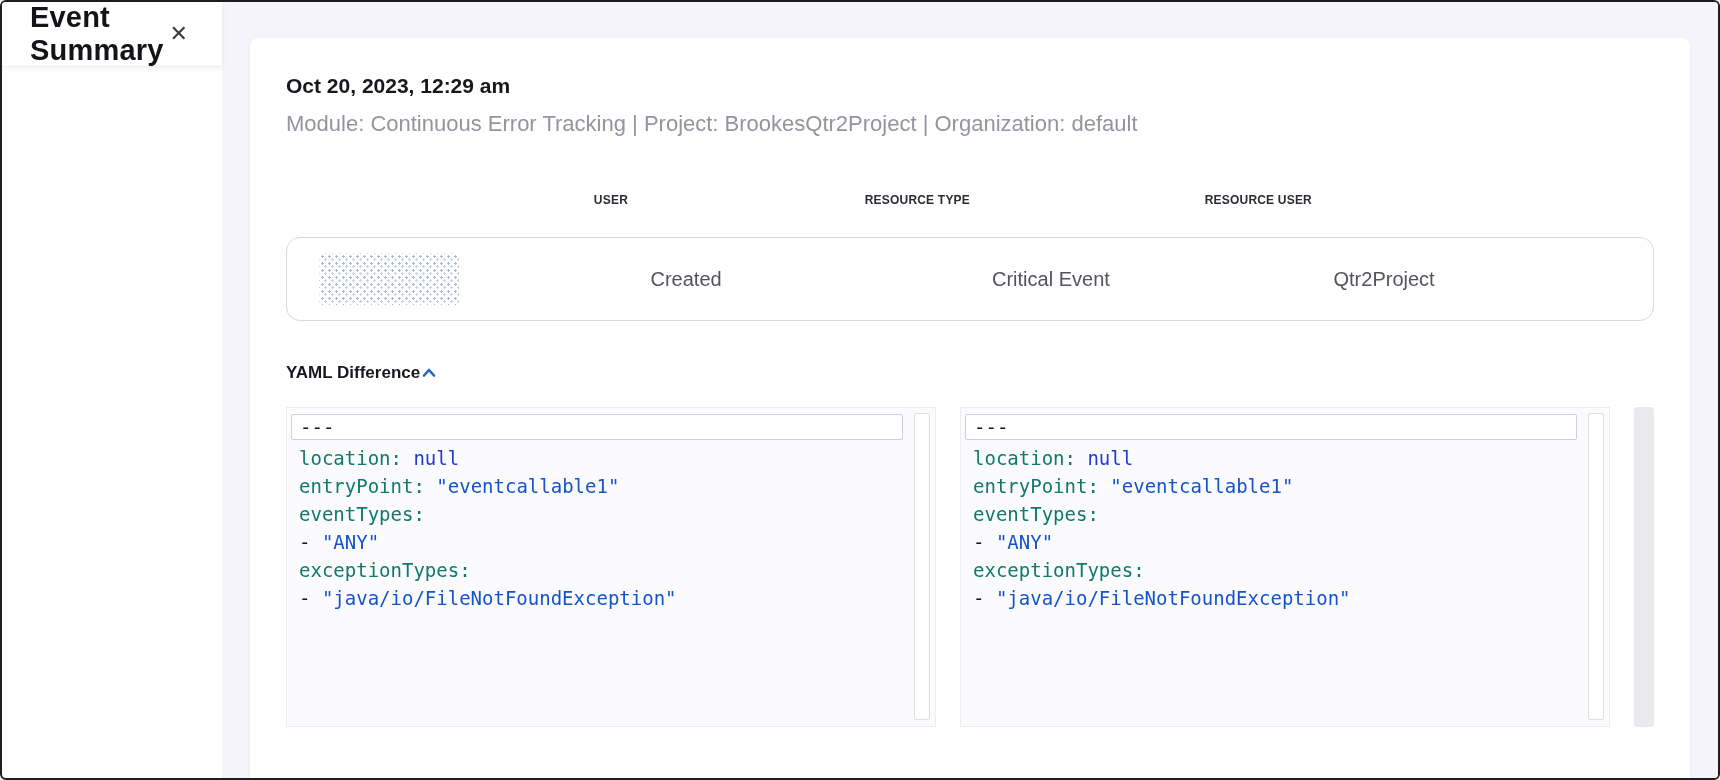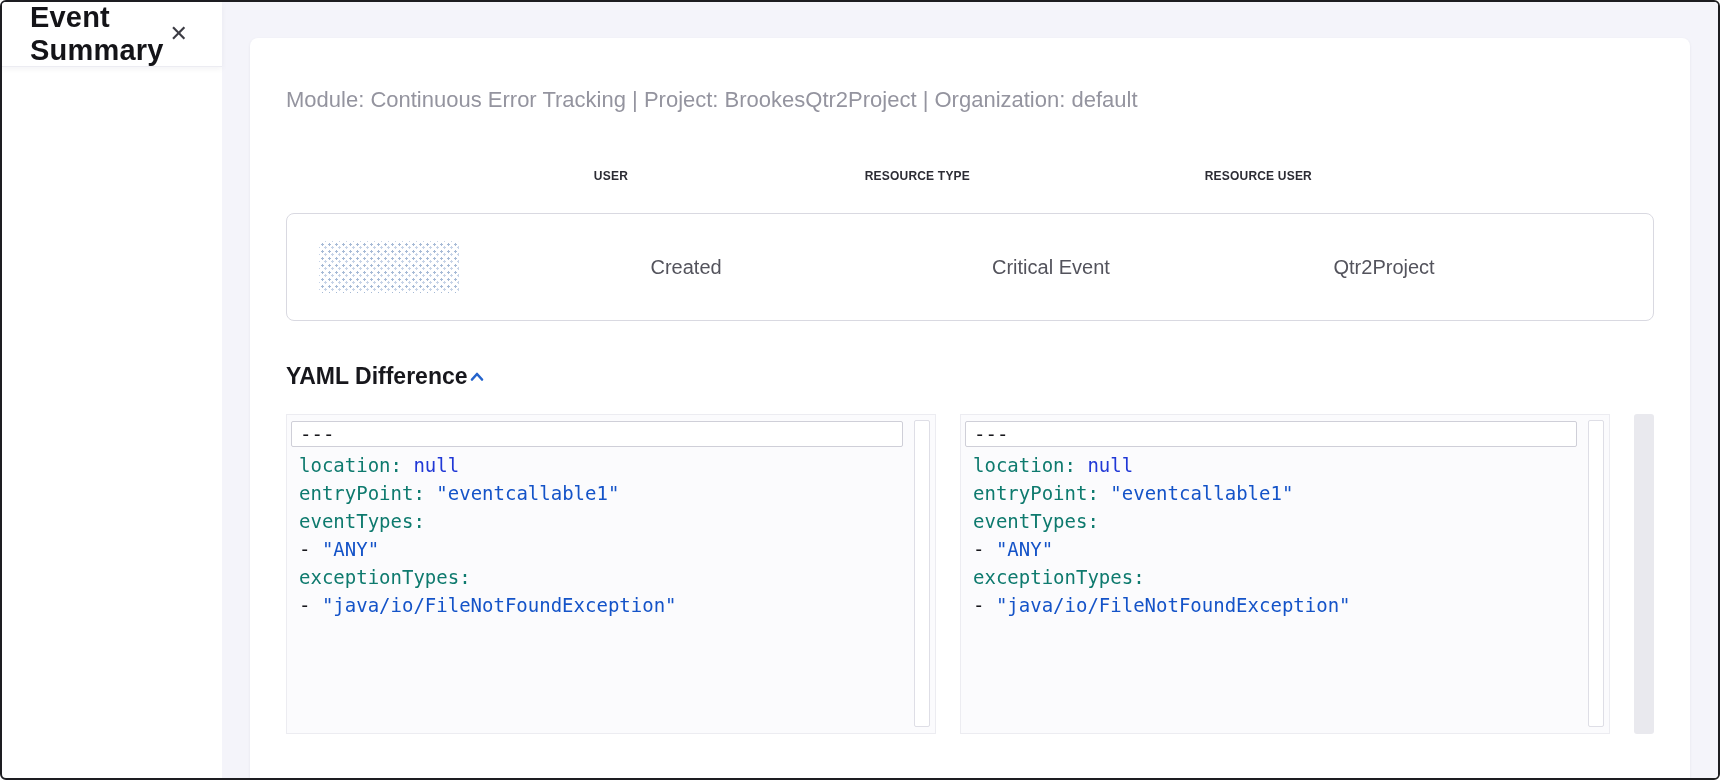--- a/index.html
+++ b/index.html
@@ -37,37 +37,37 @@
   .meta { margin-top:13px; font-size:22px; color:#94949f; }
 
   
   .tbl-head {
     display:grid; grid-template-columns:repeat(4,1fr);
     margin-top:56px; font-size:12px; font-weight:bold; color:#2c2c34; letter-spacing:0.2px;text-align:right;
   }
   .tbl-head > div { padding-left:22px; }
   .tbl-row {
     display:grid; grid-template-columns:repeat(4,1fr);
-    margin-top:30px; border:1px solid #d9d9e1; border-radius:8px;
-    height:108px; align-items:center; font-size:20px; color:#53535c; background:#fff;
+    margin-top:30px; border:1px solid #d9d9e1; border-radius:14px;
+    height:84px; align-items:center; font-size:20px; color:#53535c; background:#fff;
   }
   .cell { padding-left:22px; }
   .redacted {
     width:140px; height:52px; margin-left:10px; border-radius:3px;
     background-image:
       radial-gradient(#a6bad6 1.1px, transparent 1.35px),
       radial-gradient(#c6d3e7 1px, transparent 1.25px);
     background-size:7px 7px, 7px 7px;
     background-position:0 0, 3px 3px;
   }
 
   
   .yaml-row {
     margin-top:42px; display:flex; align-items:center; 
-    font-size:23px; font-weight:bold; color:#17171c; cursor:pointer; width:max-content;
+    font-size:17px; font-weight:bold; color:#17171c; cursor:pointer; width:max-content;
   }
   .chev { display:inline-flex; }
 
   .diff { display:flex; gap:24px; margin-top:24px; height:320px; }
   .panel {
     flex:1; position:relative;
     background:#fbfbfd; border:1px solid #ececf1;
     padding:4px 30px 0 0; overflow:hidden;
   }
   .vscroll {
@@ -94,20 +94,21 @@
 
   <header class="modal-header">
     <h1 class="modal-title">Event Summary</h1>
     <button class="close-btn">✕</button>
   </header>
 
   <div class="modal-body">
     <div class="card">
       <div class="card-inner">
 
+        <div class="ts">Oct 20, 2023, 12:29 am</div>
         <div class="meta">Module: Continuous Error Tracking | Project: BrookesQtr2Project | Organization: default</div>
 
         <div class="tbl-head">
           <div>USER</div>
           <div>RESOURCE TYPE</div>
           <div>RESOURCE USER</div>
         </div>
 
         <div class="tbl-row">
           <div class="cell">

